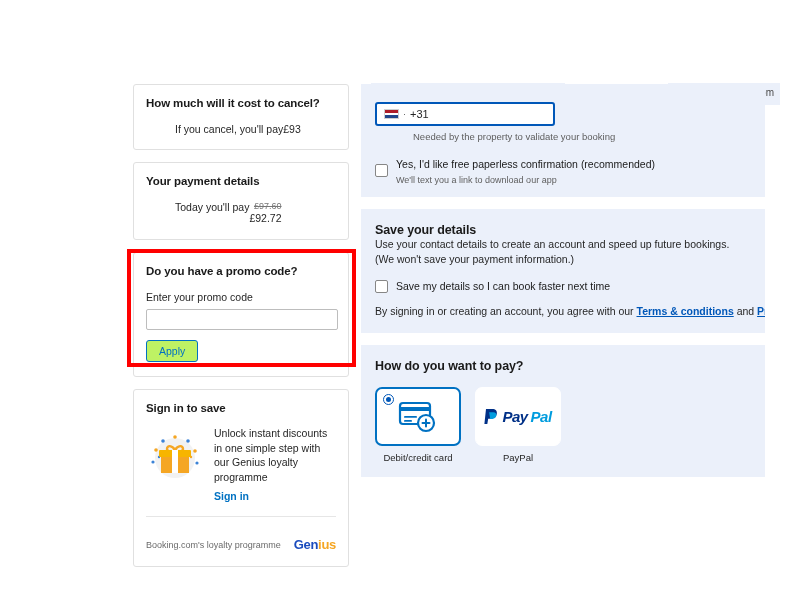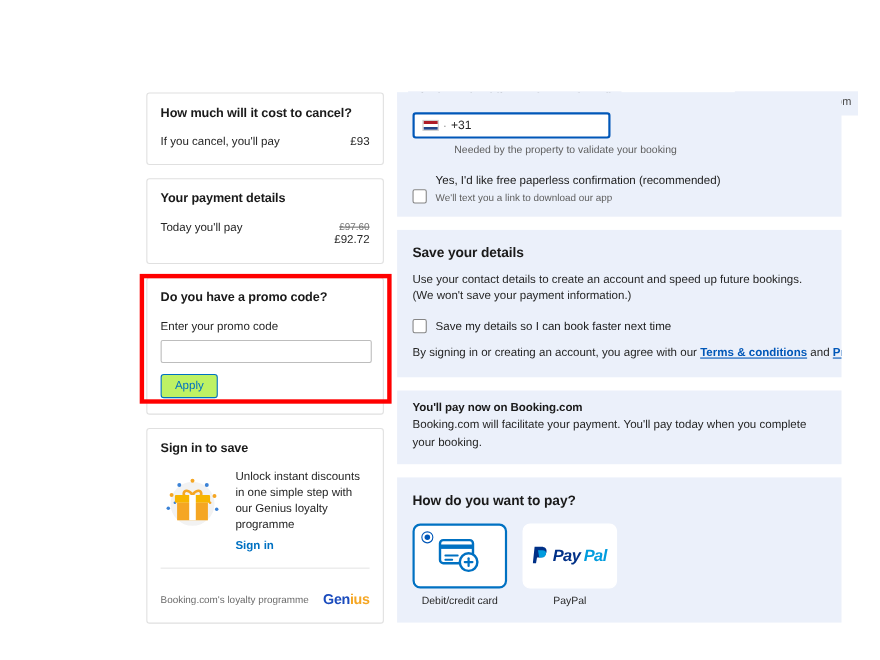--- a/index.html
+++ b/index.html
@@ -27,25 +27,25 @@
   }
   .card-title {
     font-size: 11.5px;
     font-weight: bold;
     color: #1a1a1a;
     letter-spacing: -0.1px;
     margin-bottom: 14px;
   }
   .row {
     display: flex;
-    justify-content: space-between;
     align-items: flex-start;
     font-size: 10.5px;
     color: #333;
     margin-bottom: 9px;
+    margin-left: 29px;
   }
   .row:last-child { margin-bottom: 0; }
   .row-label { color: #262626; }
   .row-value { color: #262626; text-align: right; white-space: nowrap; }
   .price-stack { text-align: right; line-height: 1.25; }
   .price-old {
     color: #767676;
     text-decoration: line-through;
     font-size: 9px;
     display: block;
@@ -141,21 +141,20 @@
     background: #ebf0fa;
     padding: 14px 14px 16px 14px;
     margin-bottom: 12px;
     overflow: hidden;
   }
   .panel.tight { padding: 10px 14px 12px 14px; }
   .panel-title {
     font-size: 12.5px;
     font-weight: bold;
     color: #1a1a1a;
-    margin-bottom: 10px;
     letter-spacing: -0.1px;
   }
   .panel-title.sm { font-size: 10.5px; margin-bottom: 2px; }
   .panel-text {
     font-size: 10.5px;
     color: #262626;
     line-height: 1.45;
   }
   .req-star { color: #cc0000; font-weight: bold; }
   .phone-input {
@@ -181,21 +180,21 @@
   .flag-dot { color: #555; font-size: 9px; }
   .phone-code { font-size: 11px; color: #262626; }
   .help-text {
     font-size: 9.5px;
     color: #5e5e5e;
     margin-top: 5px;
     margin-left: 38px;
   }
   .check-row {
     display: flex;
-    align-items: flex-end;
+    align-items: center;
     gap: 8px;
     margin-top: 12px;
   }
   .checkbox {
     width: 13px; height: 13px;
     flex: 0 0 13px;
     border: 1.5px solid #868686;
     border-radius: 2px;
     background: #ffffff;
     margin-top: 1px;
@@ -331,24 +330,20 @@
       <div class="panel-text">(We won't save your payment information.)</div>
       <div class="check-row">
         <span class="checkbox"></span>
         <span class="check-main">Save my details so I can book faster next time</span>
       </div>
       <div class="legal-line">
         <span>By signing in or creating an account, you agree with our </span><span class="legal-link">Terms &amp; conditions</span><span> and </span><span class="legal-link">Privacy statement</span>
       </div>
     </div>
 
-    <div class="panel tight">
-      <div class="panel-title sm">You'll pay now on Booking.com</div>
-      <div class="panel-text">Booking.com will facilitate your payment. You'll pay today when you complete your booking.</div>
-    </div>
 
     <div class="panel" style="padding-bottom:14px;">
       <div class="panel-title" style="margin-bottom:4px;">How do you want to pay?</div>
       <div class="pay-opts">
 
         <div class="pay-opt">
           <div class="pay-tile selected">
             <span class="radio-mark"></span>
             <svg width="46" height="40" viewBox="0 0 46 40">
               <rect x="5" y="6" width="30" height="21" rx="3" fill="none" stroke="#0071c2" stroke-width="2.2"></rect>

